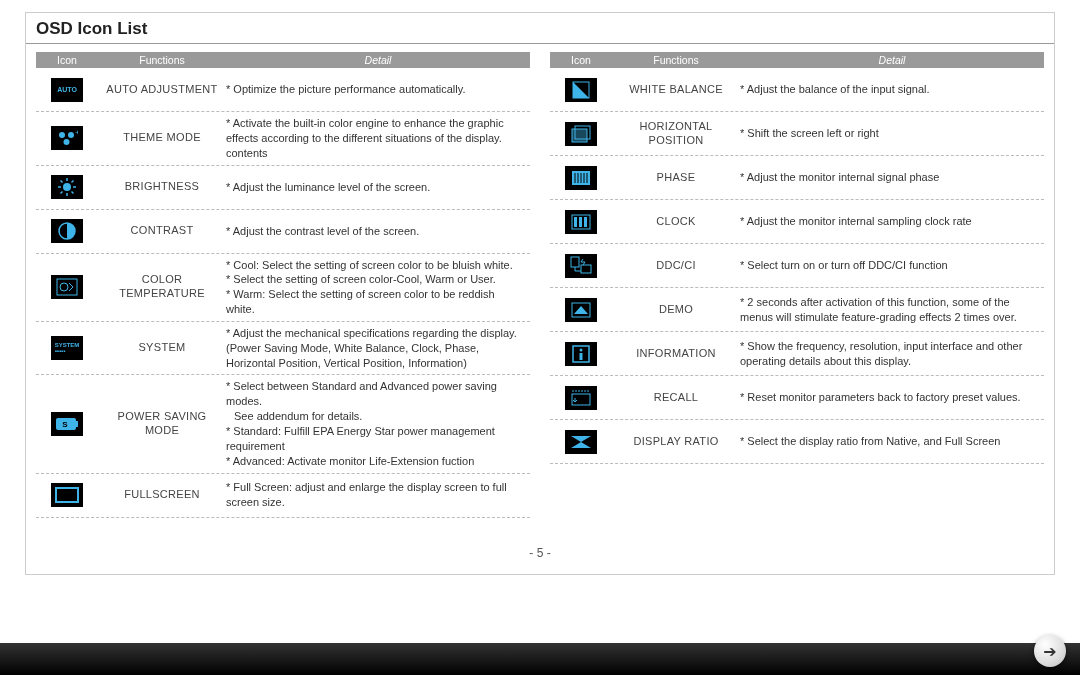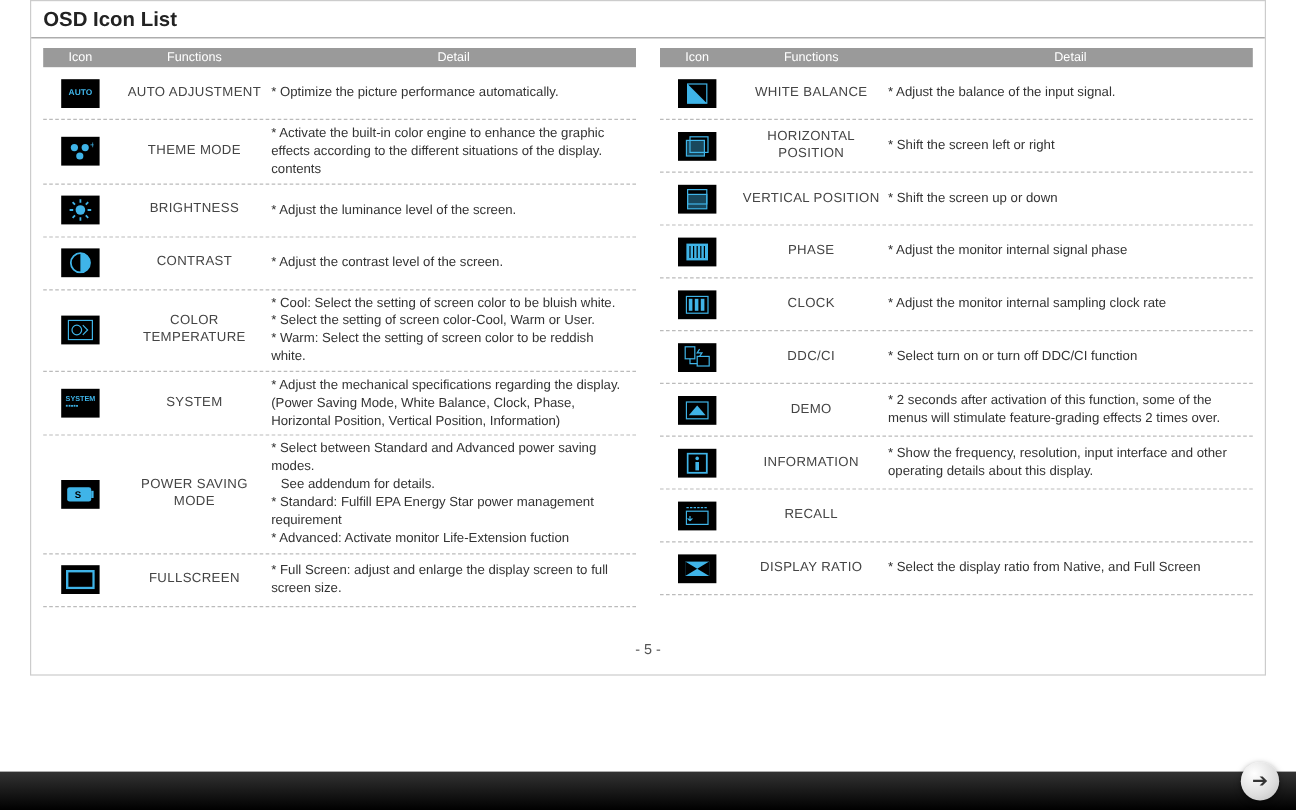--- a/index.html
+++ b/index.html
@@ -6,21 +6,21 @@
   body {
     font-family: Arial, Helvetica, sans-serif;
     background: #fff;
     width: 1080px;
     height: 675px;
     position: relative;
     overflow: hidden;
   }
   .page {
     width: 1030px;
-    margin: 0 auto;
+    margin: 12px auto;
     border: 1px solid #ccc;
     background: #fff;
     position: relative;
   }
   .title-bar {
     display: flex;
     align-items: center;
     padding: 6px 10px 4px;
     border-bottom: 1px solid #999;
   }
@@ -38,21 +38,21 @@
     flex: 1;
   }
   .thead {
     display: flex;
     background: #9a9a9a;
     color: #fff;
     font-size: 10.5px;
   }
   .th-icon { width: 62px; text-align: center; padding: 2px 0; }
   .th-func { width: 128px; text-align: center; padding: 2px 0; }
-  .th-detail { flex: 1; text-align: center; padding: 2px 0; }
+  .th-detail { flex: 1; text-align: center; padding: 2px 0; font-style: italic; }
   .row {
     display: flex;
     border-bottom: 1px dashed #bbb;
     min-height: 44px;
     align-items: center;
     padding: 4px 0;
   }
   .cell-icon {
     width: 62px;
     display: flex;
@@ -315,36 +315,20 @@
             <div class="cell-func">HORIZONTAL POSITION</div>
             <div class="cell-detail">
               <ul>
                 <li>Shift the screen left or right</li>
               </ul>
             </div>
           </div>
           <div class="row">
             <div class="cell-icon">
               <div class="osd-icon">
-                <svg width="20" height="18">
-                  <rect x="2" y="1" width="16" height="12" fill="none" stroke="#3fb4e8"></rect>
-                  <rect x="2" y="5" width="16" height="12" fill="#3fb4e8" fill-opacity="0.4" stroke="#3fb4e8"></rect>
-                </svg>
-              </div>
-            </div>
-            <div class="cell-func">VERTICAL POSITION</div>
-            <div class="cell-detail">
-              <ul>
-                <li>Shift the screen up or down</li>
-              </ul>
-            </div>
-          </div>
-          <div class="row">
-            <div class="cell-icon">
-              <div class="osd-icon">
                 <svg width="20" height="16">
                   <rect x="1" y="1" width="18" height="14" fill="#3fb4e8"></rect>
                   <g stroke="#000" stroke-width="1">
                     <line x1="4" y1="3" x2="4" y2="13"></line>
                     <line x1="7" y1="3" x2="7" y2="13"></line>
                     <line x1="10" y1="3" x2="10" y2="13"></line>
                     <line x1="13" y1="3" x2="13" y2="13"></line>
                     <line x1="16" y1="3" x2="16" y2="13"></line>
                   </g>
                 </svg>
@@ -430,20 +414,25 @@
             <div class="cell-icon">
               <div class="osd-icon">
                 <svg width="20" height="16">
                   <rect x="1" y="4" width="18" height="11" fill="none" stroke="#3fb4e8"></rect>
                   <line x1="1" y1="1" x2="19" y2="1" stroke="#3fb4e8" stroke-dasharray="2 1"></line>
                   <path d="M4 8 L4 12 M4 12 L2 10 M4 12 L6 10" stroke="#3fb4e8" fill="none"></path>
                 </svg>
               </div>
             </div>
             <div class="cell-func">RECALL</div>
+            <div class="cell-detail">
+              <ul>
+                <li>Reset monitor parameters back to factory preset values.</li>
+              </ul>
+            </div>
           </div>
           <div class="row">
             <div class="cell-icon">
               <div class="osd-icon">
                 <svg width="22" height="14">
                   <rect x="1" y="1" width="20" height="12" fill="#3fb4e8"></rect>
                   <path d="M1 1 L11 7 L1 13 Z M21 1 L11 7 L21 13 Z" fill="#000"></path>
                 </svg>
               </div>
             </div>

